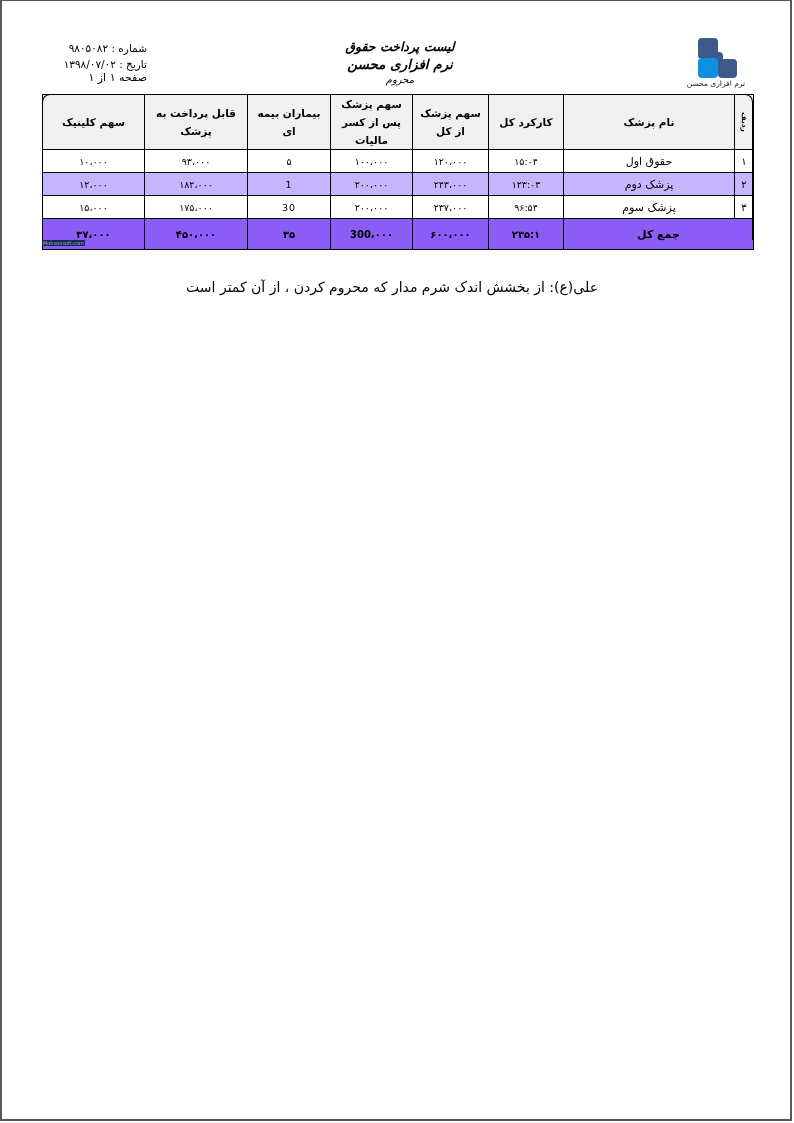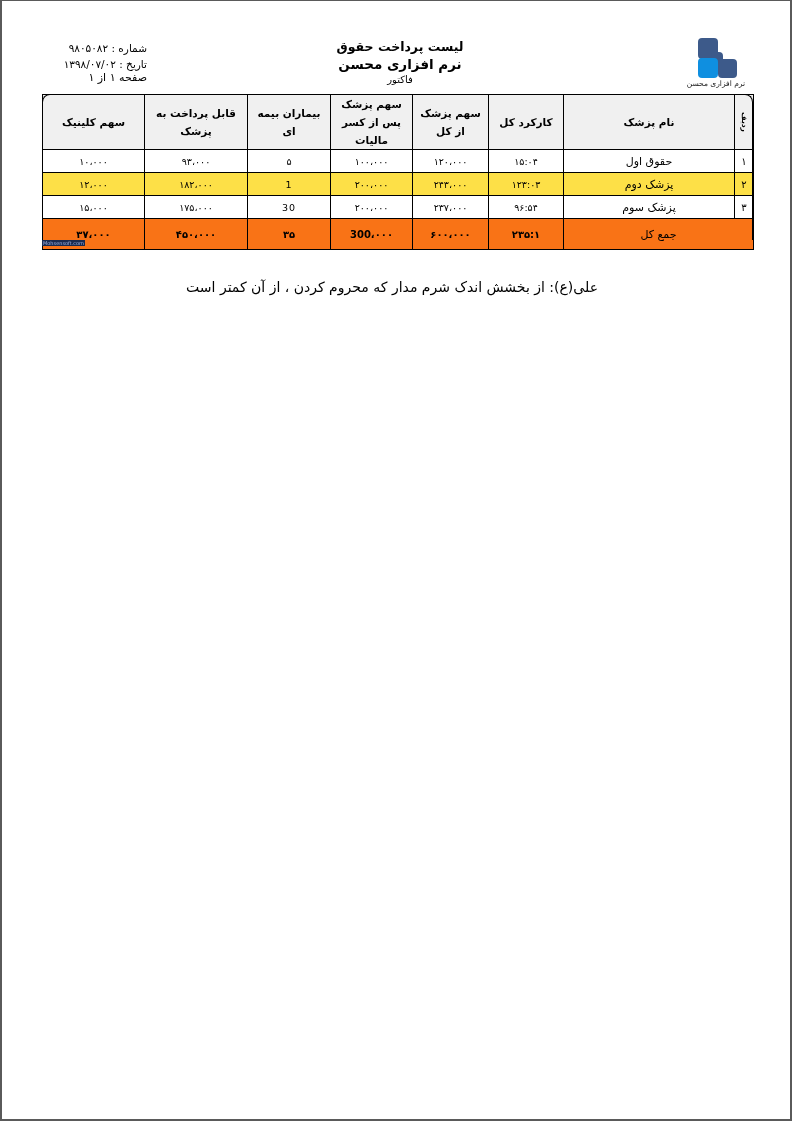--- a/index.html
+++ b/index.html
@@ -6,21 +6,21 @@
   body { width: 794px; height: 1123px; position: relative; overflow: hidden;
          font-family: "DejaVu Sans", sans-serif; color: #000; }
   .page { position: absolute; left: 0; top: 0; width: 792px; height: 1121px;
           border-left: 2px solid #5a5a5a; border-top: 1px solid #5a5a5a;
           border-right: 2px solid #5a5a5a; border-bottom: 2px solid #5a5a5a;
           box-sizing: border-box; }
   .meta { position: absolute; left: 47px; top: 40px; direction: rtl; text-align: left;
           font-size: 10.5px; line-height: 16px; width: 100px; }
   .meta div { direction: rtl; text-align: right; white-space: nowrap; }
   .meta .small { font-size: 11px; line-height: 12px; }
-  .title-block { position: absolute; left: 300px; top: 38px; width: 200px; text-align: center; direction: rtl; }
+  .title-block { position: absolute; left: 300px; top: 38px; width: 200px; text-align: center; direction: rtl; font-style: italic; }
   .title-block .t1 { font-size: 12.5px; font-weight: bold; line-height: 17px; }
   .title-block .t2 { font-size: 13.5px; font-weight: bold; line-height: 18px; }
   .title-block .t3 { font-size: 10px; line-height: 13px; }
   .logo { position: absolute; left: 697px; top: 38px; width: 46px; height: 52px; }
   .logo .sq { position: absolute; border-radius: 4px; }
   .logo .s1 { left: 1px; top: 0; width: 20px; height: 21px; background: #3d5a8a; }
   .logo .s2 { left: 1px; top: 20px; width: 20px; height: 20px; background: #0f8fe0; }
   .logo .s3 { left: 21px; top: 21px; width: 19px; height: 19px; background: #3d5a8a; }
   .logo .s4 { left: 14px; top: 14px; width: 12px; height: 12px; background: #3d5a8a; }
   .logo .cap { position: absolute; left: -4px; top: 41px; width: 52px; font-size: 7.5px; text-align: center;
@@ -28,43 +28,43 @@
   .tbl { position: absolute; left: 42px; top: 94px; width: 711px; border-collapse: collapse;
          direction: rtl; table-layout: fixed; font-size: 10px; }
   .tbl-wrap { position: absolute; left: 42px; top: 94px; width: 711px; height: 146px;
               border: 1.5px solid #000; border-radius: 8px 8px 0 0; border-bottom: none; box-sizing: border-box; pointer-events: none; }
   .tbl th, .tbl td { border: 1px solid #000; text-align: center; vertical-align: middle; padding: 0 2px; }
   .tbl th { background: #f0f0f0; font-weight: bold; font-size: 10.5px; height: 46px; line-height: 18px; }
   .tbl th.rowno { font-size: 7.5px; writing-mode: vertical-rl; }
   .tbl td { height: 22px; font-size: 10px; }
   .tbl td.name { font-size: 11px; }
   .tbl td.num { font-size: 9.5px; letter-spacing: 1px; margin-top: 27px; }
-  .tbl tr.alt td { background: #fde047; }
-  .tbl tr.total td { background: #f97316; height: 30px; font-weight: bold; font-size: 10px; }
-  .tbl tr.total td.label { font-weight: normal; font-size: 11px; text-align: center; }
+  .tbl tr.alt td { background: #c4b5fd; }
+  .tbl tr.total td { background: #8b5cf6; height: 30px; font-weight: bold; font-size: 10px; }
+  .tbl tr.total td.label { font-weight: bold; font-size: 11px; text-align: center; }
   .watermark { position: absolute; left: 42px; top: 240px; font-size: 5px; background: #1a2a50; color: #9fb4e0;
                padding: 0 1px; line-height: 6px; }
   .quote { position: absolute; left: 200px; top: 279px; width: 398px; text-align: center; direction: rtl;
            font-size: 14px; white-space: nowrap; }
 </style>
 </head>
 <body>
 
 <div class="page"></div>
 
 <div class="meta">
   <div>شماره : ۹۸۰۵۰۸۲</div>
   <div>تاریخ : ۱۳۹۸/۰۷/۰۲</div>
   <div class="small">صفحه ۱ از ۱</div>
 </div>
 
 <div class="title-block">
   <div class="t1">لیست پرداخت حقوق</div>
   <div class="t2">نرم افزاری محسن</div>
-  <div class="t3">فاکتور</div>
+  <div class="t3">محروم</div>
 </div>
 
 <div class="logo">
   <div class="sq s1"></div>
   <div class="sq s4"></div>
   <div class="sq s3"></div>
   <div class="sq s2"></div>
   <div class="cap">نرم افزاری محسن</div>
 </div>
 

